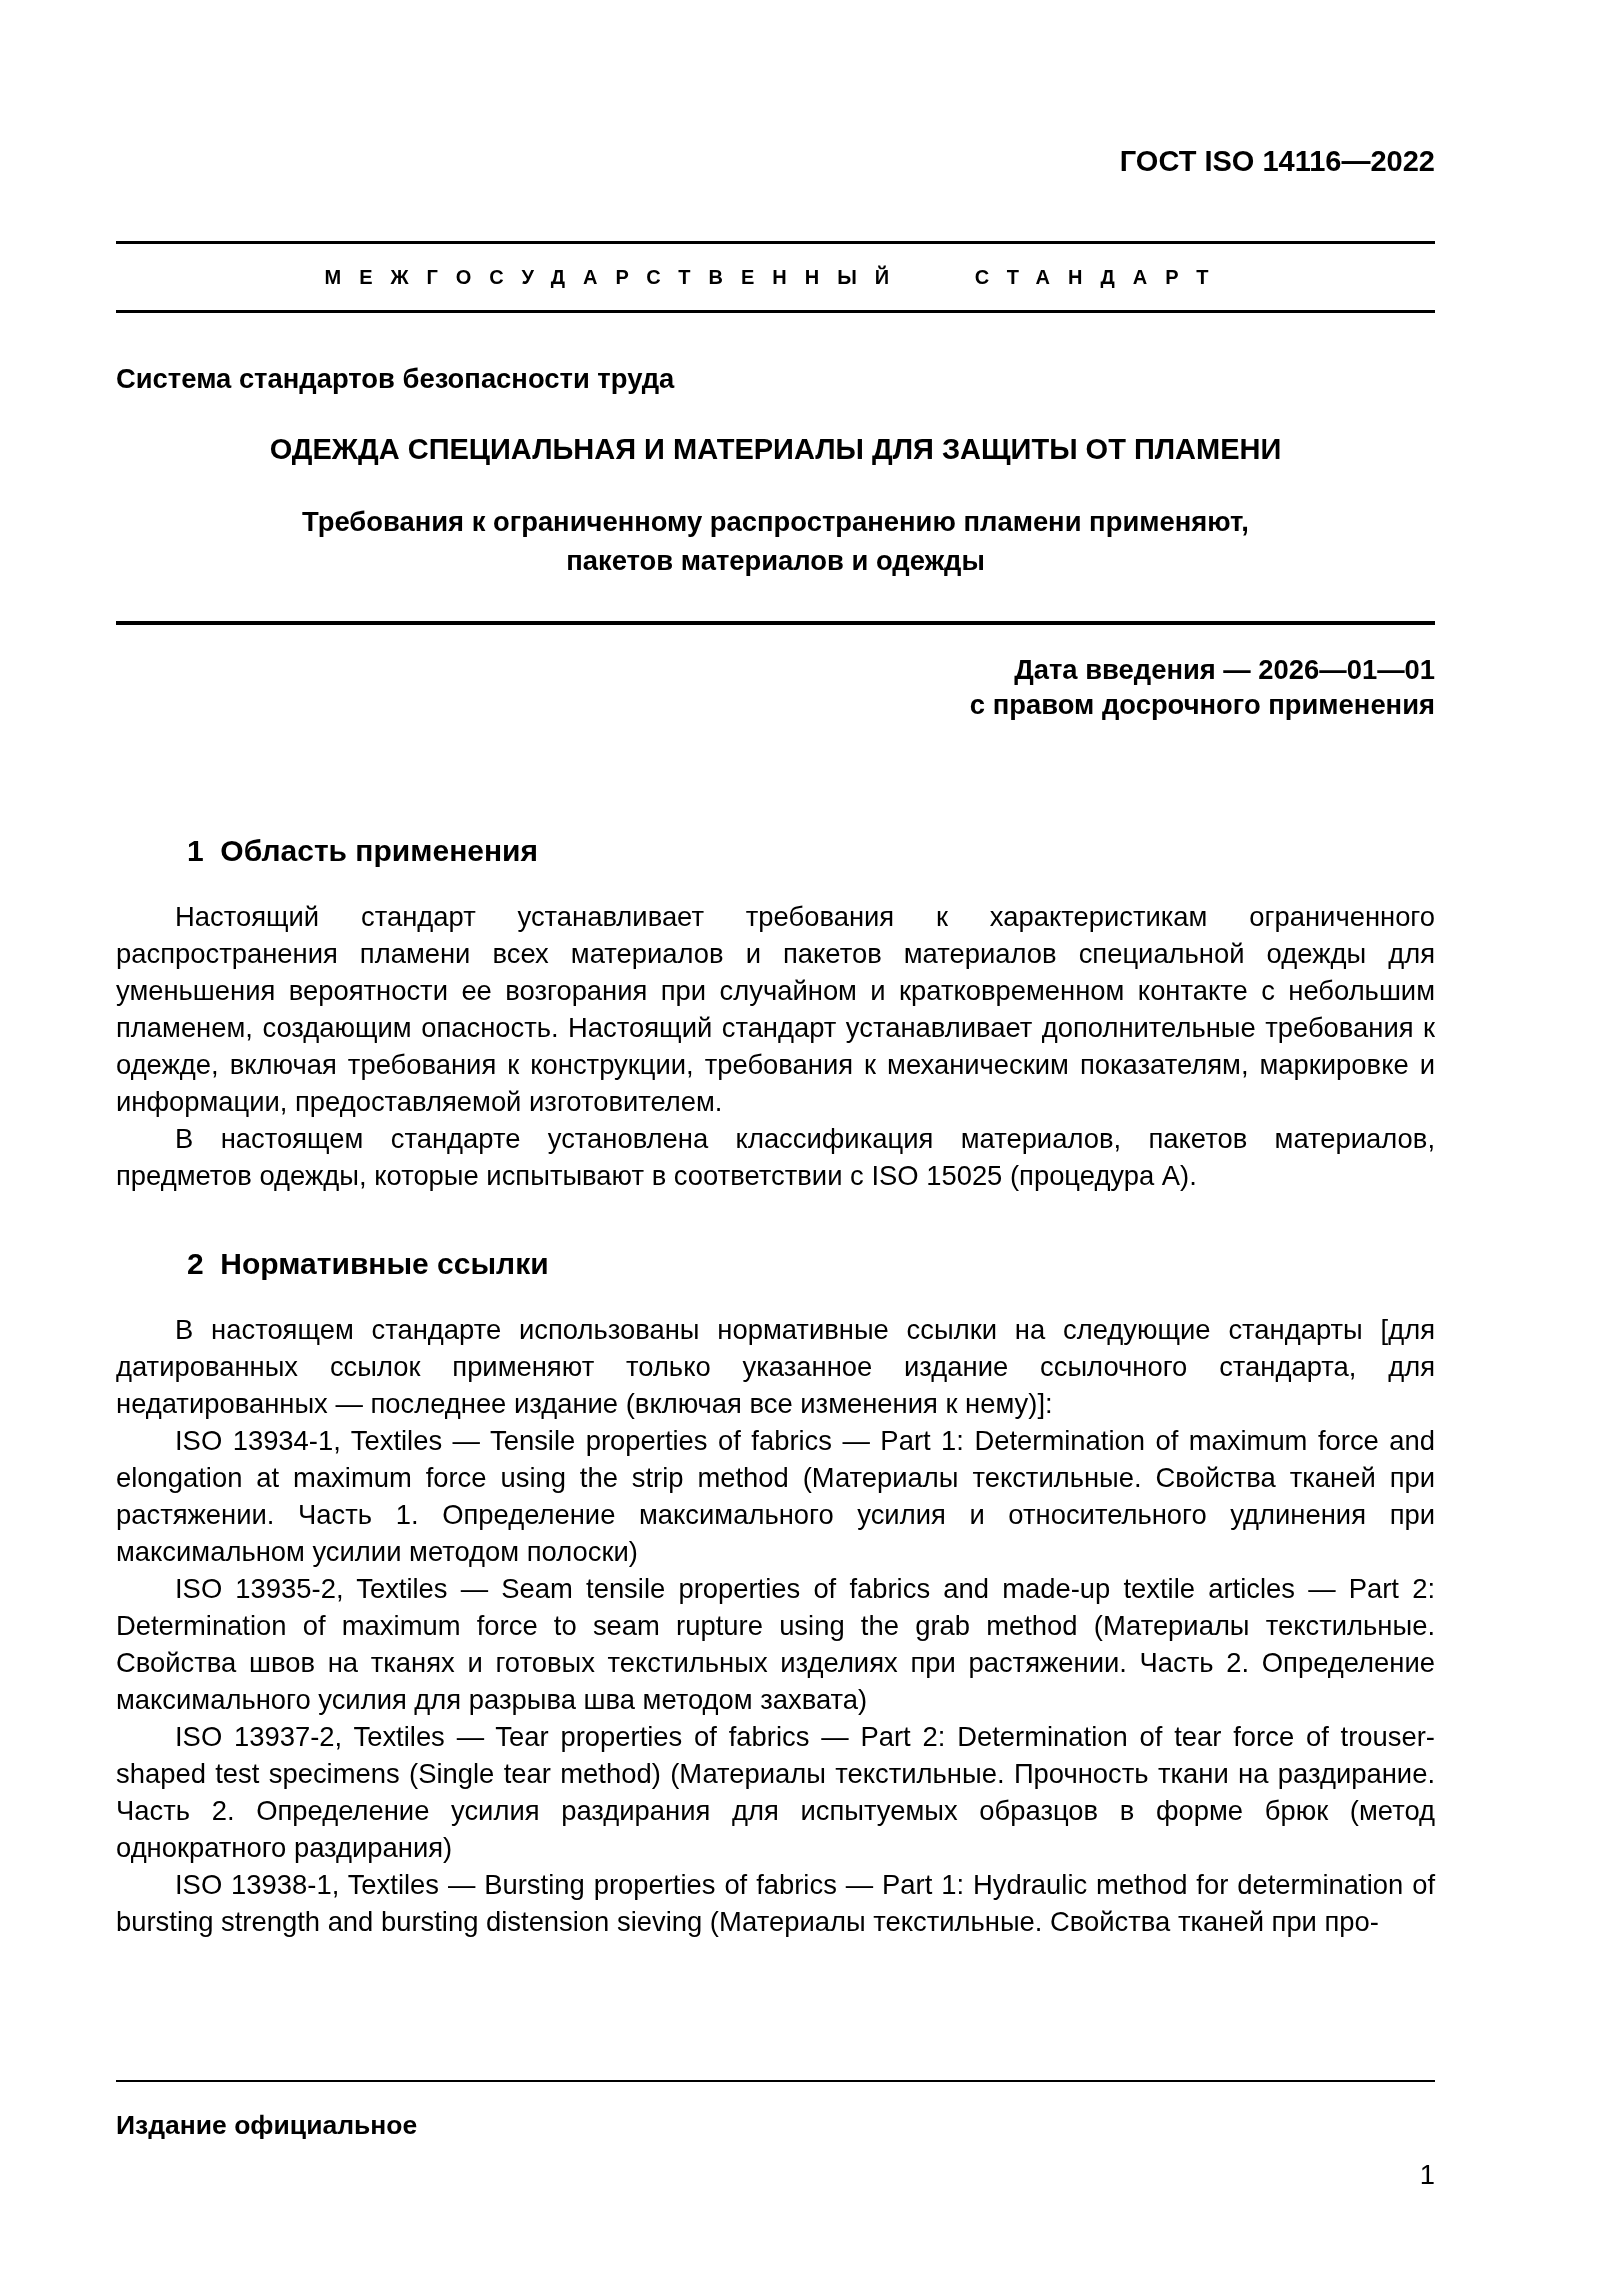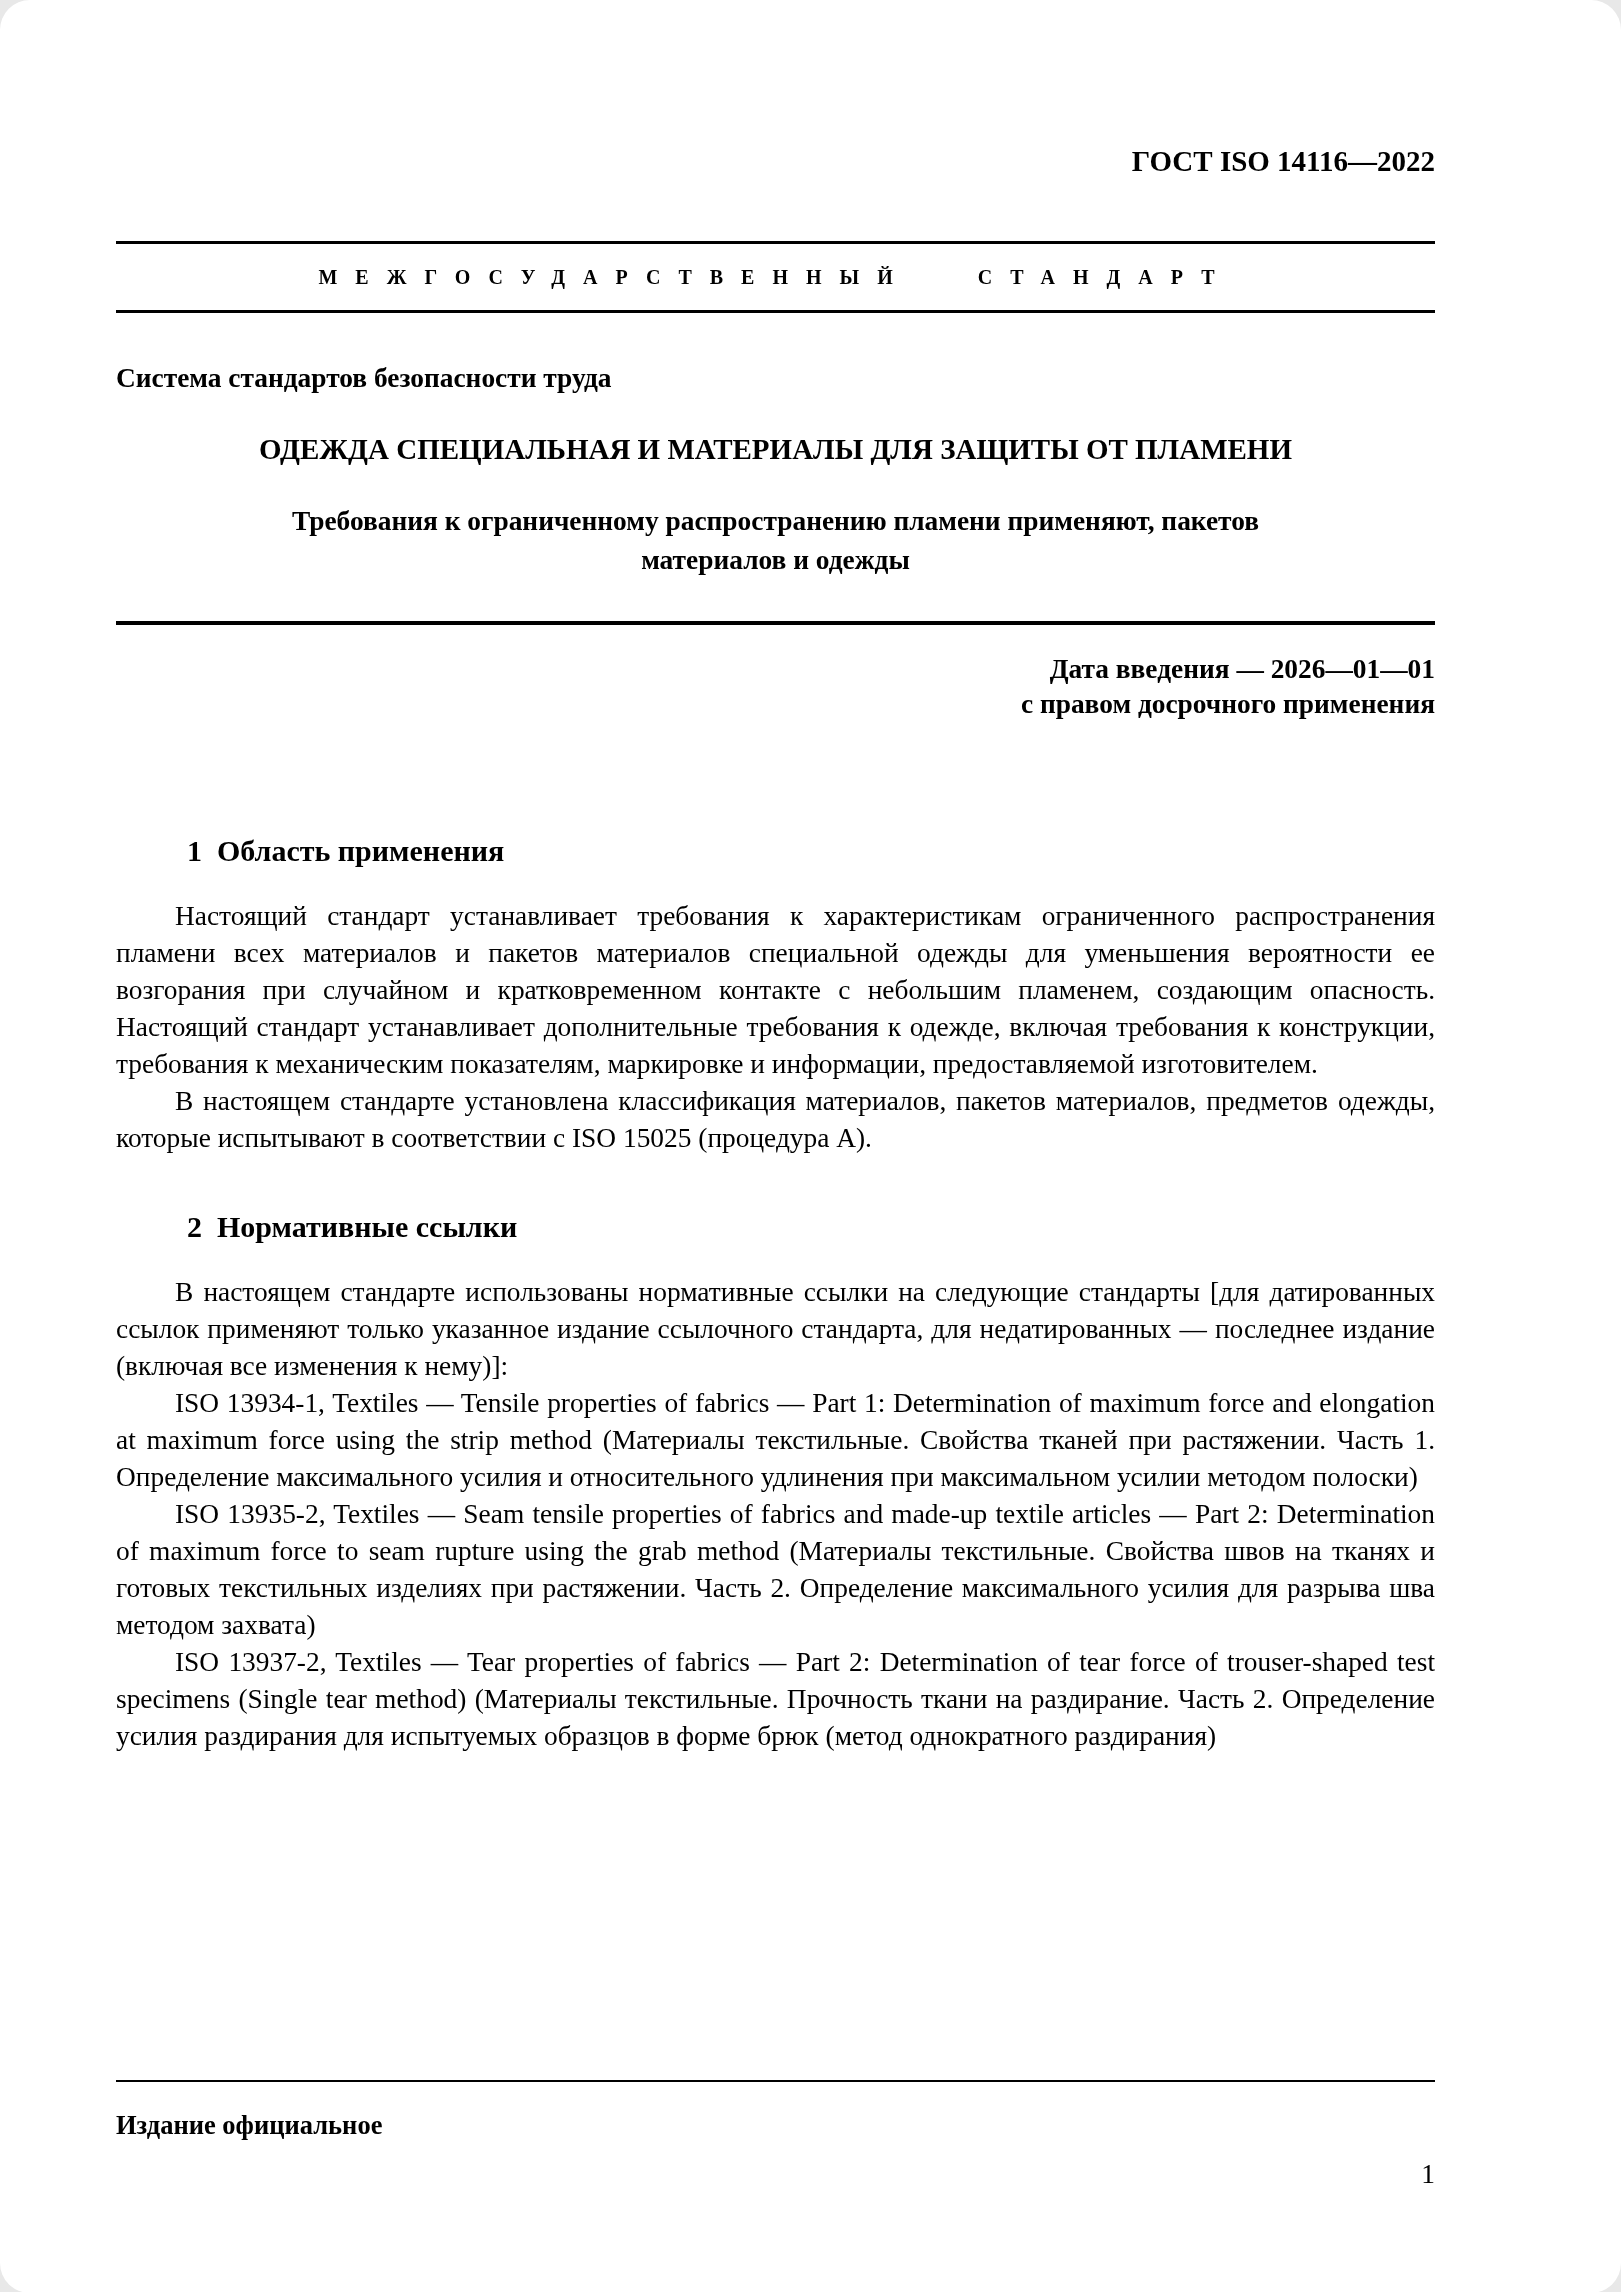--- a/index.html
+++ b/index.html
@@ -8,24 +8,23 @@
     background: #e8e8e8;
   }
   .page {
     position: relative;
     width: 1621px;
     height: 2293px;
     margin: 0 auto;
     background: #ffffff;
     box-sizing: border-box;
     padding: 0 186px 0 116px;
-    font-family: Liberation Serif, serif;
+    font-family: Liberation Sans, sans-serif;
     color: #000000;
     overflow: hidden;
-    border-radius: 30px;
   }
   .doc-code {
     padding-top: 145px;
     text-align: right;
     font-weight: bold;
     font-size: 29px;
     line-height: 33px;
   }
   .rule {
     background: #000000;
@@ -153,20 +152,21 @@
 
     <p>Настоящий стандарт устанавливает требования к характеристикам ограниченного распространения пламени всех материалов и пакетов материалов специальной одежды для уменьшения вероятности ее возгорания при случайном и кратковременном контакте с небольшим пламенем, создающим опасность. Настоящий стандарт устанавливает дополнительные требования к одежде, включая требования к конструкции, требования к механическим показателям, маркировке и информации, предоставляемой изготовителем.</p>
     <p>В настоящем стандарте установлена классификация материалов, пакетов материалов, предметов одежды, которые испытывают в соответствии с ISO 15025 (процедура А).</p>
 
     <h2 class="section-heading">2  Нормативные ссылки</h2>
 
     <p>В настоящем стандарте использованы нормативные ссылки на следующие стандарты [для датированных ссылок применяют только указанное издание ссылочного стандарта, для недатированных — последнее издание (включая все изменения к нему)]:</p>
     <p>ISO 13934-1, Textiles — Tensile properties of fabrics — Part 1: Determination of maximum force and elongation at maximum force using the strip method (Материалы текстильные. Свойства тканей при растяжении. Часть 1. Определение максимального усилия и относительного удлинения при максимальном усилии методом полоски)</p>
     <p>ISO 13935-2, Textiles — Seam tensile properties of fabrics and made-up textile articles — Part 2: Determination of maximum force to seam rupture using the grab method (Материалы текстильные. Свойства швов на тканях и готовых текстильных изделиях при растяжении. Часть 2. Определение максимального усилия для разрыва шва методом захвата)</p>
     <p>ISO 13937-2, Textiles — Tear properties of fabrics — Part 2: Determination of tear force of trouser-shaped test specimens (Single tear method) (Материалы текстильные. Прочность ткани на раздирание. Часть 2. Определение усилия раздирания для испытуемых образцов в форме брюк (метод однократного раздирания)</p>
+    <p>ISO 13938-1, Textiles — Bursting properties of fabrics — Part 1: Hydraulic method for determination of bursting strength and bursting distension sieving (Материалы текстильные. Свойства тканей при про-</p>
 
   </div>
 
   <div class="page-footer">
     <div class="rule rule-2"></div>
     <div class="edition-note">Издание официальное</div>
     <div class="page-number">1</div>
   </div>
 
 </div>

